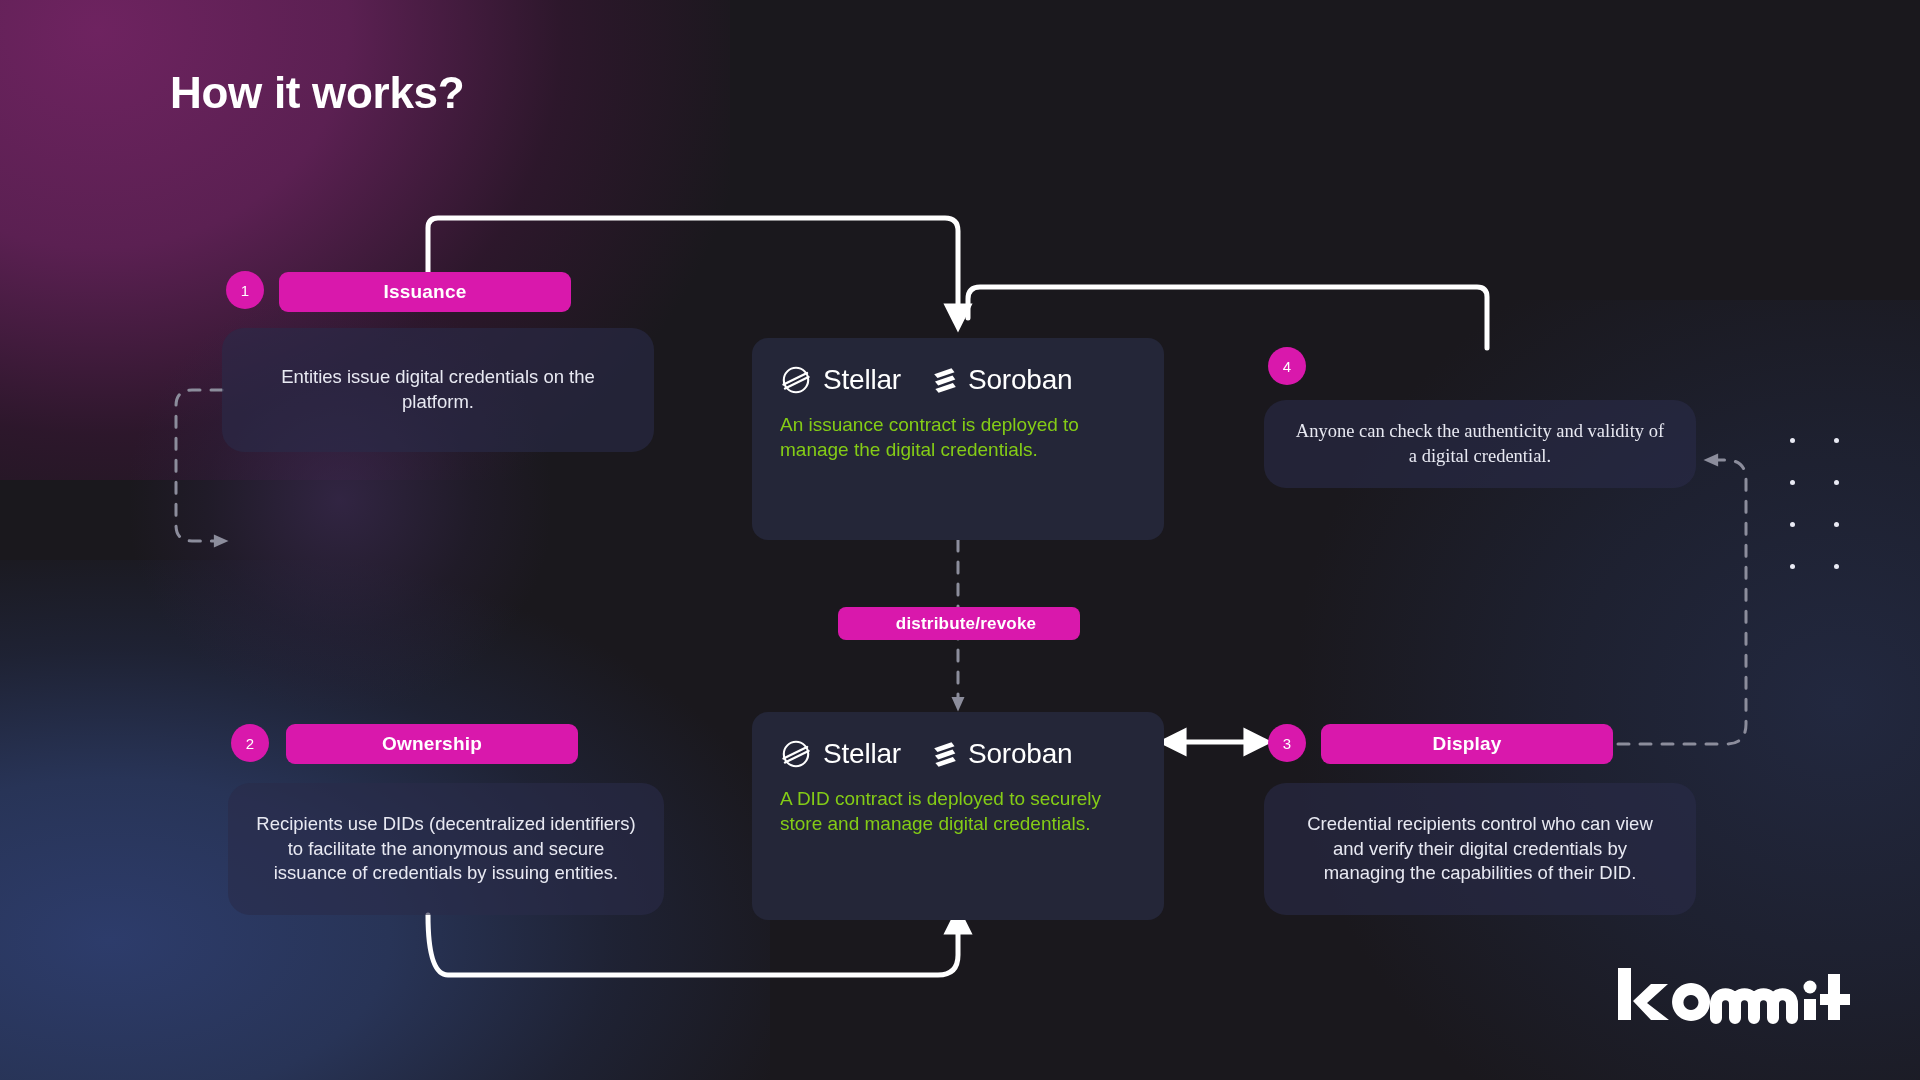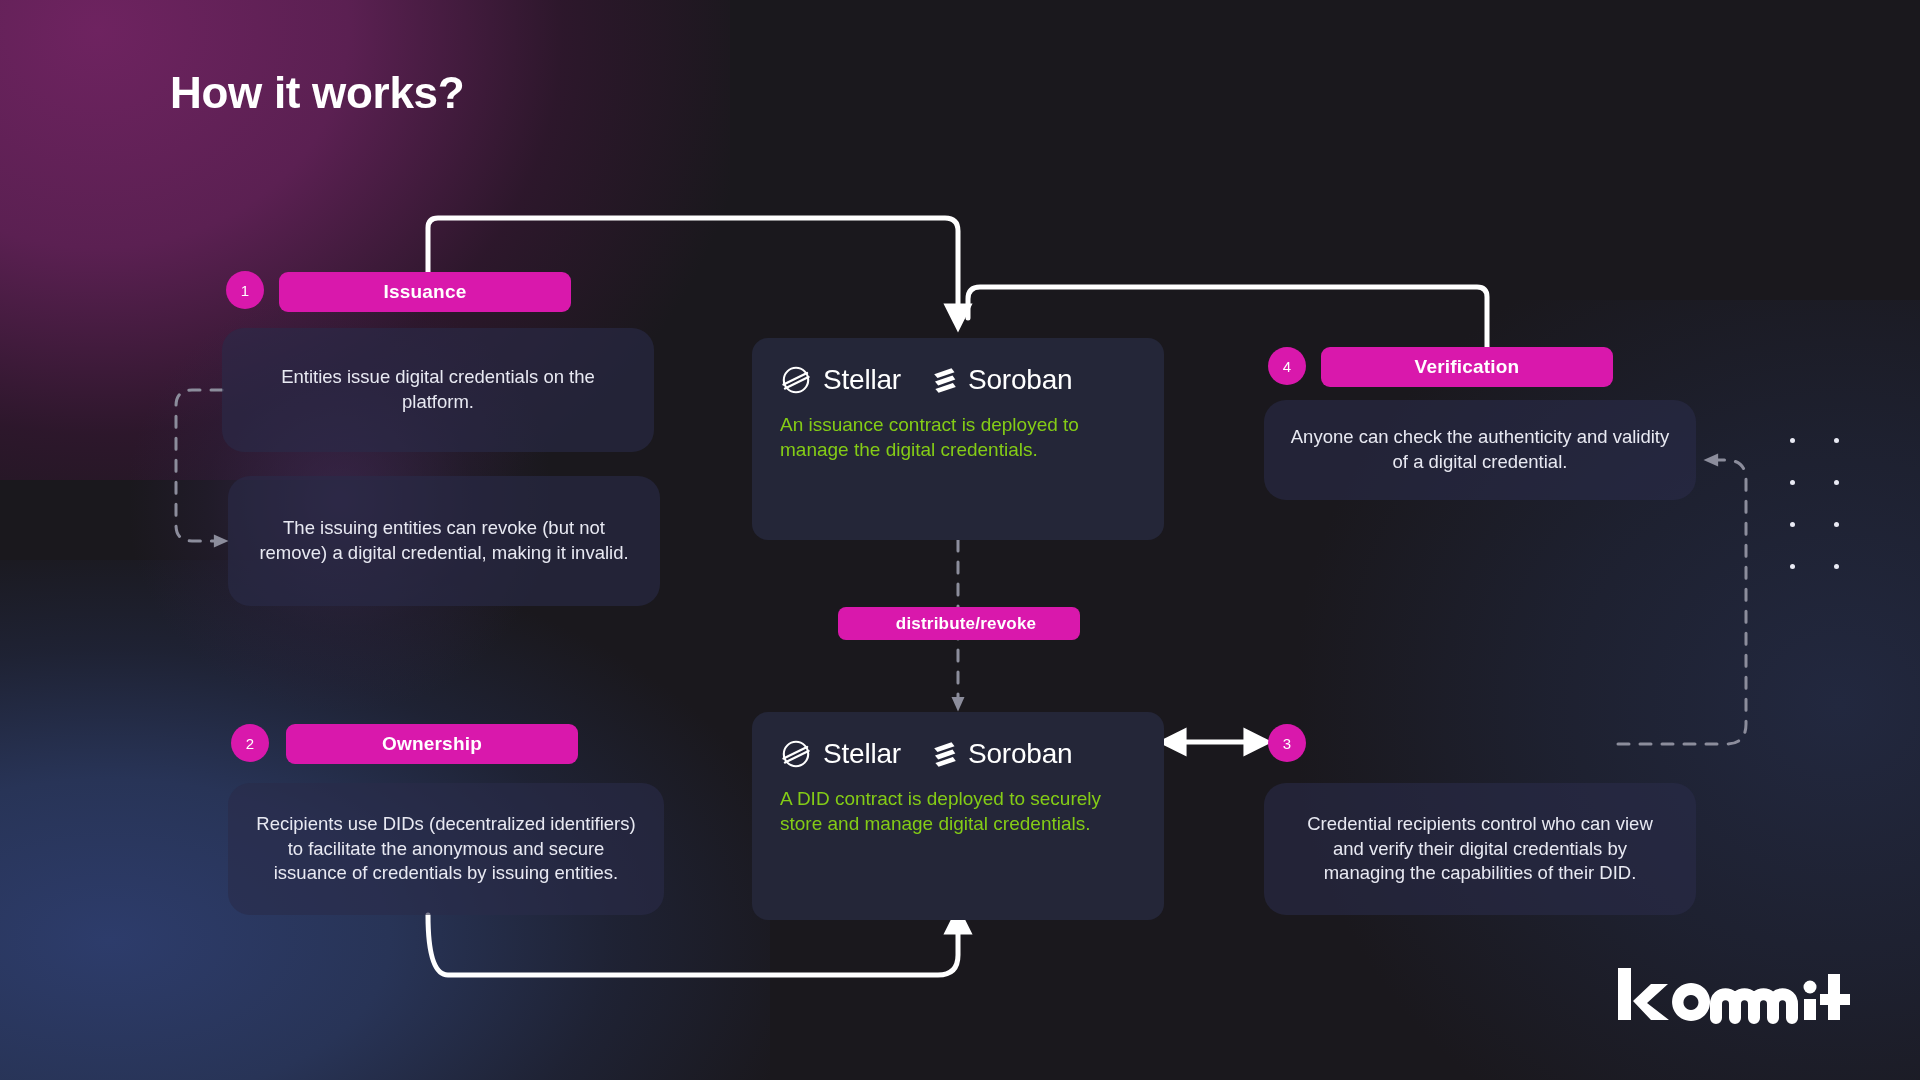--- a/index.html
+++ b/index.html
@@ -122,23 +122,20 @@
   </svg>
 
   <div class="page-title">How it works?</div>
 
   <div class="step-num" style="left:226px; top:271px;">1</div>
   <div class="chip" style="left:279px; top:272px; width:292px;">Issuance</div>
 
   <div class="card side" style="left:222px; top:328px; width:432px; height:124px;">
     <span>Entities issue digital credentials on the platform.</span>
   </div>
-  <div class="card side" style="left:228px; top:476px; width:432px; height:130px;">
-    <span>The issuing entities can revoke (but not remove) a digital credential, making it invalid.</span>
-  </div>
 
   <div class="contract" style="left:752px; top:338px; width:412px; height:202px;">
     <div class="brands">
       <div class="brand">
         <svg width="32" height="32" viewBox="0 0 32 32">
           <g fill="none" stroke="#ffffff" stroke-width="2.1">
             <ellipse cx="16" cy="16" rx="12.2" ry="12.2"></ellipse>
           </g>
           <g stroke="#ffffff" stroke-width="2.4" stroke-linecap="round">
             <line x1="3.5" y1="20.5" x2="27" y2="9"></line>
@@ -158,23 +155,22 @@
         </svg>
         <span class="bname">Soroban</span>
       </div>
     </div>
     <div class="desc">An issuance contract is deployed to manage the digital credentials.</div>
   </div>
 
   <div class="chip small" style="left:838px; top:607px; width:242px;padding-left:32px;">distribute/revoke</div>
 
   <div class="step-num" style="left:1268px; top:347px;">4</div>
-  <div class="chip" style="left:1321px; top:347px; width:292px;">Verification</div>
-
-  <div class="card side" style="left:1264px; top:400px; width:432px; height:100px;">
+
+  <div class="card side" style="left:1264px; top:400px; width:432px; height:88px;font-family:Liberation Serif, serif;">
     <span>Anyone can check the authenticity and validity of a digital credential.</span>
   </div>
 
   <div class="step-num" style="left:231px; top:724px;">2</div>
   <div class="chip" style="left:286px; top:724px; width:292px;">Ownership</div>
 
   <div class="card side" style="left:228px; top:783px; width:436px; height:132px;">
     <span>Recipients use DIDs (decentralized identifiers) to facilitate the anonymous and secure issuance of credentials by issuing entities.</span>
   </div>
 
@@ -200,20 +196,21 @@
             <path d="M21.9 18.0 L24.8 22.0 L7.6 27.8 L4.4 24.0 Z"></path>
           </g>
         </svg>
         <span class="bname">Soroban</span>
       </div>
     </div>
     <div class="desc">A DID contract is deployed to securely store and manage digital credentials.</div>
   </div>
 
   <div class="step-num" style="left:1268px; top:724px;">3</div>
+  <div class="chip" style="left:1321px; top:724px; width:292px;">Display</div>
 
   <div class="card side" style="left:1264px; top:783px; width:432px; height:132px;">
     <span>Credential recipients control who can view and verify their digital credentials by managing the capabilities of their DID.</span>
   </div>
 
   <div class="dots">
     <i style="left:0px;   top:0px;"></i>
       <i style="left:44px; top:0px;"></i>
     <i style="left:0px;   top:42px;"></i>
       <i style="left:44px; top:42px;"></i>

